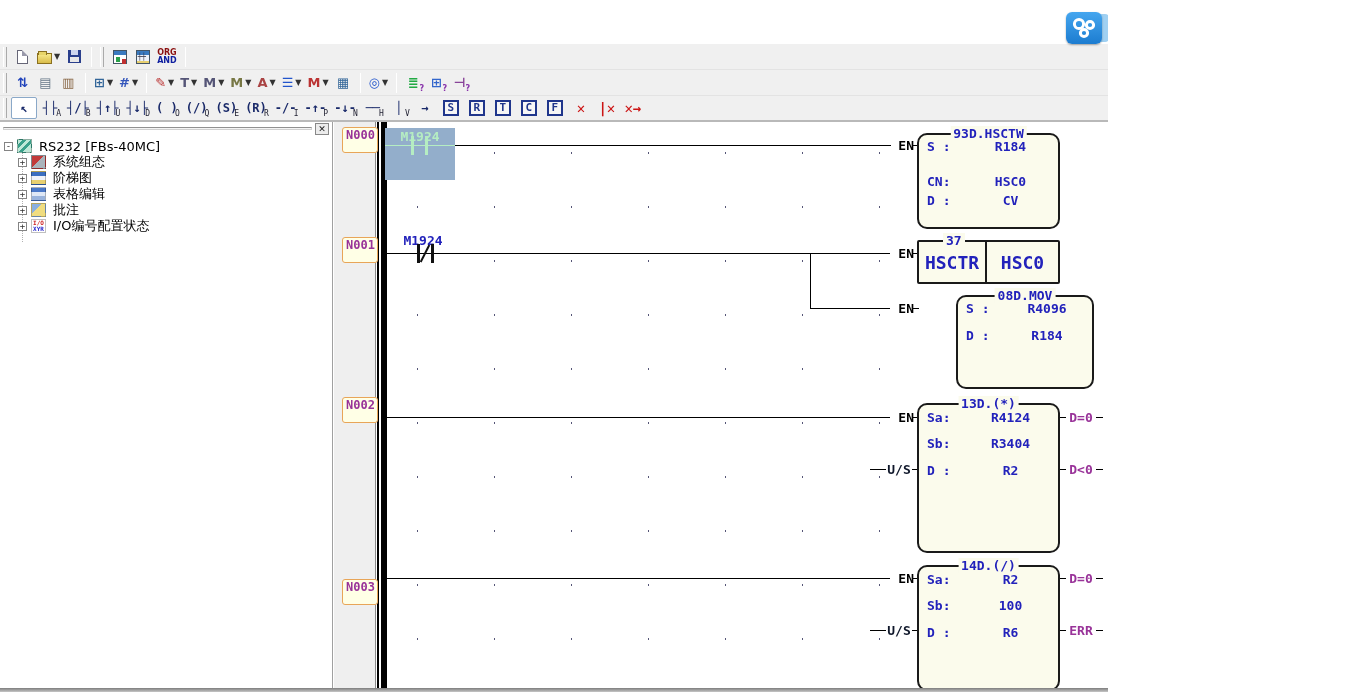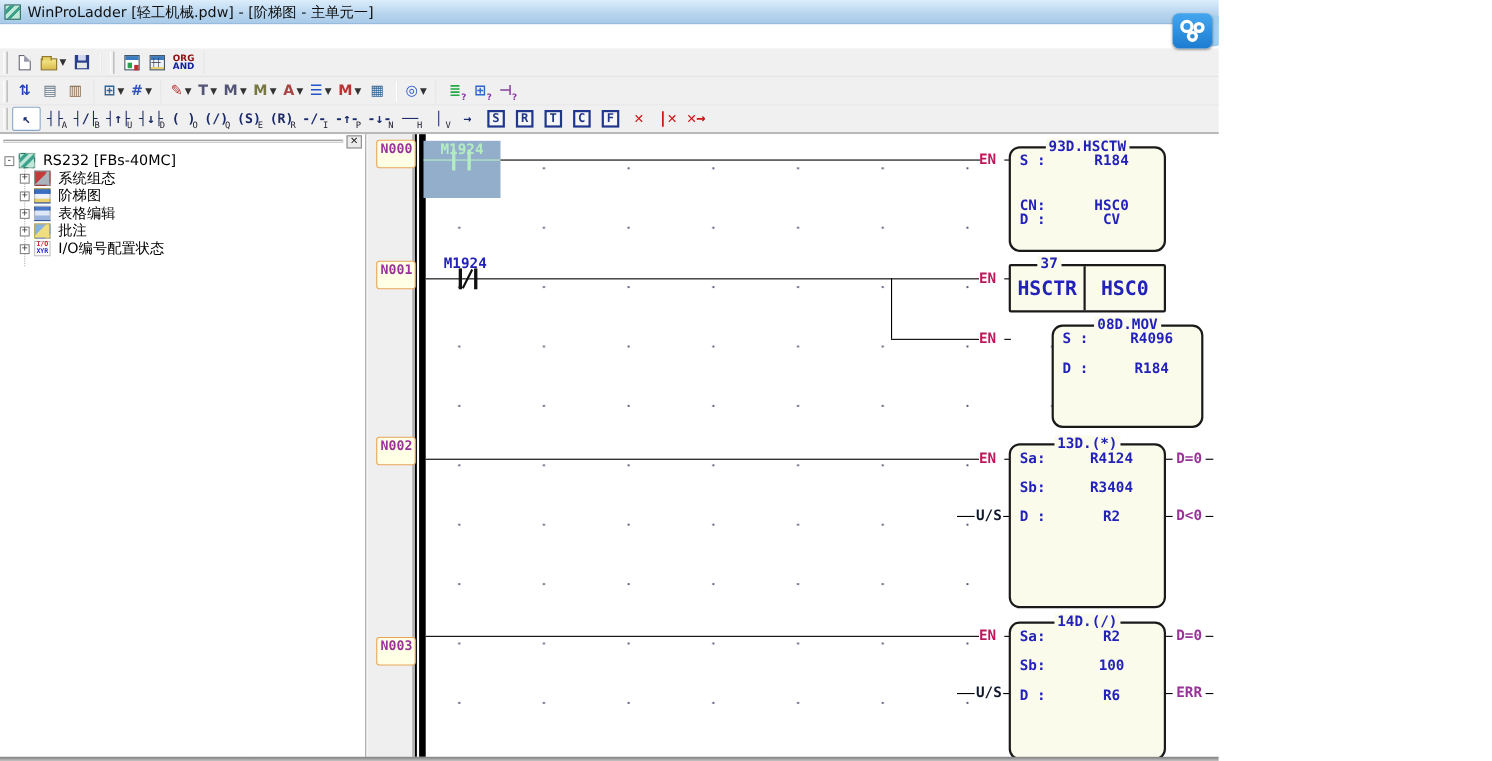--- a/index.html
+++ b/index.html
@@ -96,21 +96,21 @@
   .rail-thick { position:absolute; left:381px; top:122px; width:6px; height:566px; background:#000; }
   .nlabel { position:absolute; left:342px; width:36px; height:26px; background:#ffffe6; border:1px solid #e8a558; border-radius:3px;
     font-family:"DejaVu Sans Mono", monospace; font-size:12px; font-weight:bold; color:#993399; padding:0 3px; line-height:14px; cursor:default; }
   .hline { position:absolute; height:1px; background:#000; }
   .vline { position:absolute; width:1px; background:#000; }
   .sel-cell { position:absolute; left:385px; top:128px; width:70px; height:52px; background:#93aecb; }
   .sel-name { position:absolute; width:70px; text-align:center; font-family:"DejaVu Sans Mono", monospace;
     font-size:13px; font-weight:bold; }
   .cbar { position:absolute; width:3px; height:19px; }
   .cslash { position:absolute; width:2px; height:19px; background:#111; transform:rotate(27deg); }
-  .io-en { position:absolute; font-family:"DejaVu Sans Mono", monospace; font-size:13px; font-weight:bold; color:#be185d; width:24px; text-align:left; }
+  .io-en { position:absolute; font-family:"DejaVu Sans Mono", monospace; font-size:13px; font-weight:bold; color:#000000; width:24px; text-align:right; }
   .io-us { position:absolute; font-family:"DejaVu Sans Mono", monospace; font-size:13px; font-weight:bold; color:#0f172a; width:28px; text-align:center; }
   .fb-out { position:absolute; font-family:"DejaVu Sans Mono", monospace; font-size:13px; font-weight:bold; color:#993399; width:32px; text-align:center; }
   .fblock { position:absolute; background:#fbfbec; border:2px solid #1a1a1a; border-radius:10px; }
   .fblock.square { border-radius:2px; }
   .fb-title { position:absolute; top:-9px; left:50%; transform:translateX(-50%); background:#fbfbec; padding:0 3px;
     font-family:"DejaVu Sans Mono", monospace; font-size:13px; font-weight:bold; color:#2222bb; white-space:nowrap; }
   .fb-title.left { left:24px; transform:none; }
   .frow { position:absolute; left:8px; right:8px; display:flex; font-family:"DejaVu Sans Mono", monospace;
     font-size:13px; font-weight:bold; color:#2222bb; line-height:16px; }
   .frow .fl { width:44px; flex:none; }
@@ -125,24 +125,20 @@
   #overlay-icon { position:absolute; left:1066px; top:12px; width:44px; height:32px; }
   #overlay-icon .main { position:absolute; left:0; top:0; width:36px; height:32px; border-radius:6px;
     background:linear-gradient(#45a6ef,#1c7cd0); box-shadow:0 1px 2px rgba(0,0,0,.35); }
   #overlay-icon .side { position:absolute; left:34px; top:2px; width:10px; height:28px; border-radius:0 5px 5px 0; background:#9fd0f2; }
 </style>
 </head>
 <body>
 
 <div id="app">
 
-  <div id="titlebar">
-    <span class="win-icon"></span>
-    <span class="title-text">WinProLadder [轻工机械.pdw] - [阶梯图 - 主单元一]</span>
-  </div>
 
 
   <div id="toolbar1" class="toolbar">
     <span class="tb-handle"></span>
     <span class="tb-btn">
         <span class="ic-page"></span>
       </span>
     <span class="tb-btn">
         <span class="ic-folder"></span>
         <span class="tb-caret">▼</span>
@@ -385,21 +381,21 @@
   <div class="cbar" style="left:425px;top:136px;background:#b5edc2"></div>
   <div class="hline" style="left:455px;top:145px;width:436px"></div>
   <div class="io-en" style="left:890px;top:138px">EN</div>
   <div class="hline" style="left:913px;top:145px;width:6px"></div>
   <div class="fblock" style="left:917px;top:133px;width:143px;height:96px">
     <div class="fb-title">93D.HSCTW</div>
     <div class="frow" style="top:4px">
         <span class="fl">S :</span>
         <span class="fv">R184</span>
       </div>
-    <div class="frow" style="top:45px">
+    <div class="frow" style="top:39px">
         <span class="fl">CN:</span>
         <span class="fv">HSC0</span>
       </div>
     <div class="frow" style="top:58px">
         <span class="fl">D :</span>
         <span class="fv">CV</span>
       </div>
   </div>
 
   <div class="sel-name" style="left:395px;top:233px;color:#2222bb;width:56px">M1924</div>

